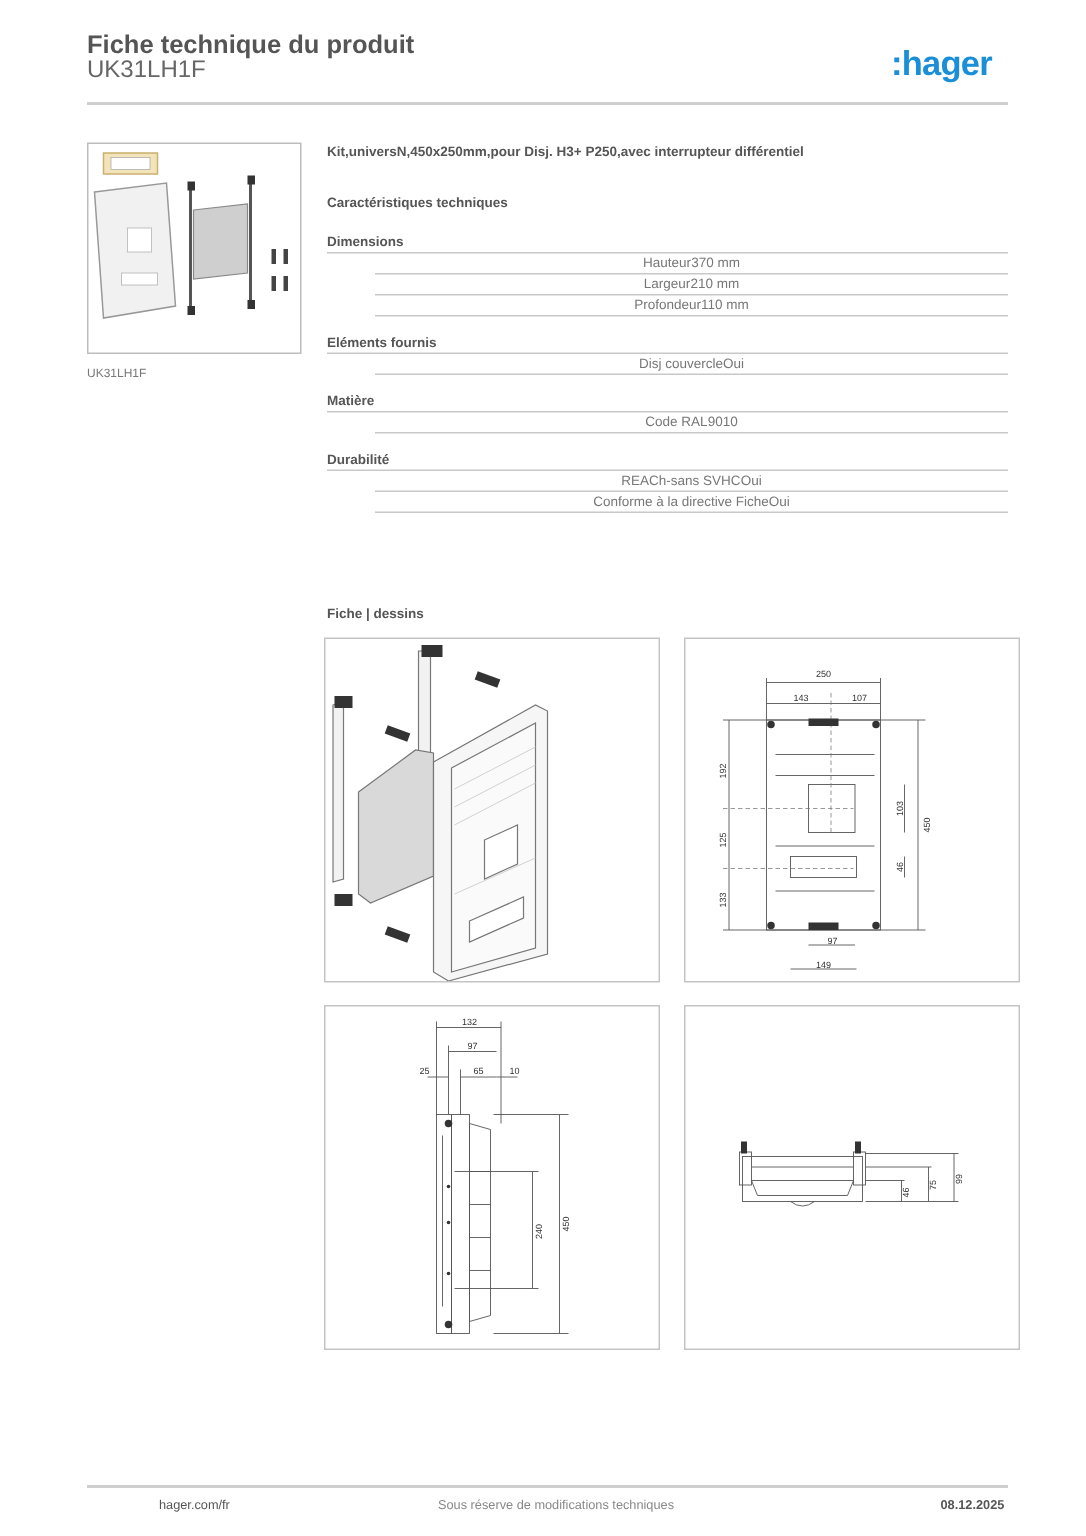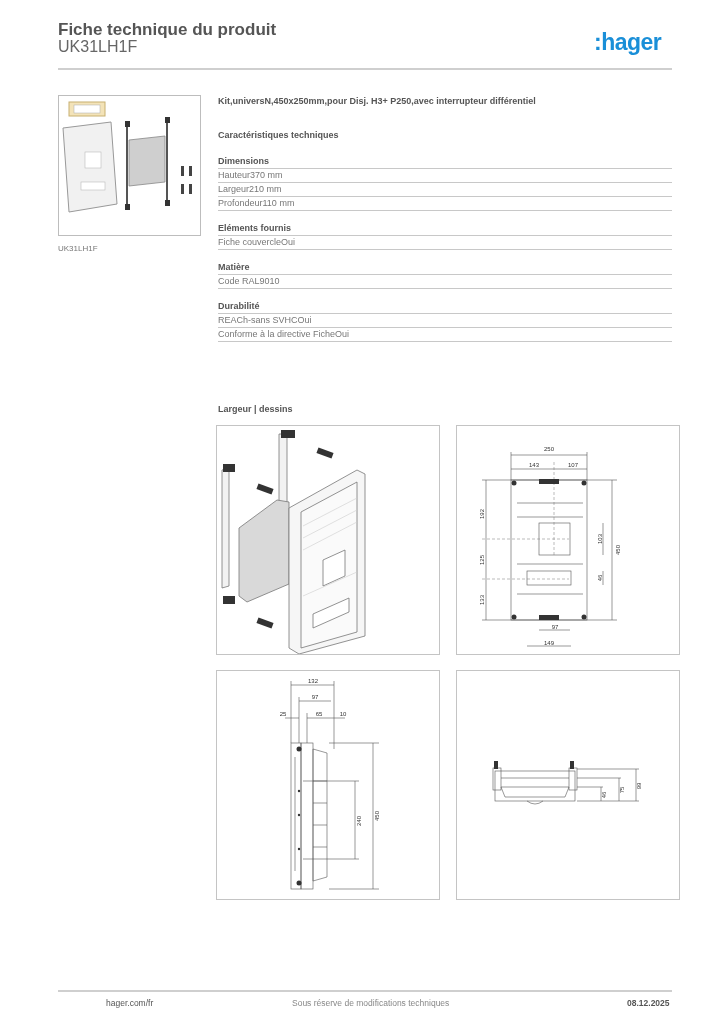--- a/index.html
+++ b/index.html
@@ -9,21 +9,21 @@
   .subtitle { left:58px; top:38px; font-size:16px; color:#666; }
   .logo { left:594px; top:29px; font-size:23px; font-weight:bold; color:#1a8fd8; letter-spacing:-0.5px; }
   .hr-top { left:58px; top:68px; width:614px; height:2px; background:#cfcfcf; }
   .thumb { left:58px; top:95px; width:143px; height:141px; border:1px solid #bdbdbd; box-sizing:border-box; background:#fff; }
   .thumb-caption { left:58px; top:244px; font-size:8px; color:#777; }
   .desc { left:218px; top:96px; font-size:9px; font-weight:bold; color:#555; }
   .section-title { left:218px; top:130px; font-size:9px; font-weight:bold; color:#555; }
   .specs { left:218px; top:154px; width:454px; }
   .group { margin-bottom:10px; }
   .group-title { font-size:9px; font-weight:bold; color:#555; height:14px; line-height:14px; border-bottom:1.5px solid #c8c8c8; }
-  .row { display:flex; justify-content:flex-start; font-size:9px; color:#777; height:13px; line-height:13px; border-bottom:1.5px solid #c8c8c8; }
+  .row { display:flex; justify-content:center; font-size:9px; color:#777; height:13px; line-height:13px; border-bottom:1.5px solid #c8c8c8;margin-left:32px; }
   .photos-title { left:218px; top:404px; font-size:9px; font-weight:bold; color:#555; }
   .panel { width:224px; height:230px; border:1px solid #c4c4c4; box-sizing:border-box; background:#fff; }
   .footer-hr { left:58px; top:990px; width:614px; height:1.5px; background:#cfcfcf; }
   .foot-left { left:58px; top:998px; font-size:8.5px; font-weight:normal; color:#555;margin-left:48px; }
   .foot-center { left:292px; top:998px; font-size:8.5px; color:#888; }
   .foot-right { left:627px; top:998px; font-size:8.5px; font-weight:bold; color:#555; }
   svg text { font-family:"Liberation Sans", sans-serif; }
 </style>
 </head>
 <body>
@@ -70,21 +70,21 @@
       <span>210 mm</span>
     </div>
     <div class="row">
       <span>Profondeur</span>
       <span>110 mm</span>
     </div>
   </div>
   <div class="group">
     <div class="group-title">Eléments fournis</div>
     <div class="row">
-      <span>Fiche couvercle</span>
+      <span>Disj couvercle</span>
       <span>Oui</span>
     </div>
   </div>
   <div class="group">
     <div class="group-title">Matière</div>
     <div class="row">
       <span>Code RAL</span>
       <span>9010</span>
     </div>
   </div>
@@ -94,21 +94,21 @@
       <span>REACh-sans SVHC</span>
       <span>Oui</span>
     </div>
     <div class="row">
       <span>Conforme à la directive Fiche</span>
       <span>Oui</span>
     </div>
   </div>
 </div>
 
-<div class="abs photos-title">Largeur | dessins</div>
+<div class="abs photos-title">Fiche | dessins</div>
 
 <div class="abs panel" style="left:216px; top:425px;">
   <svg width="222" height="228" viewBox="0 0 222 228">
     <g stroke="#777" stroke-width="0.8" fill="#f2f2f2">
       <polygon points="62,8 70,8 70,80 62,84"></polygon>
       <polygon points="5,44 12,42 12,160 5,162"></polygon>
       <polygon points="22,102 60,74 72,76 72,158 30,176 22,170" fill="#d9d9d9"></polygon>
       <polygon points="72,82 140,44 148,48 148,210 82,228 72,222" fill="#f6f6f6"></polygon>
       <polygon points="84,86 140,56 140,206 84,222" fill="#fafafa"></polygon>
       <polygon points="106,134 128,124 128,150 106,160" fill="#fff"></polygon>

